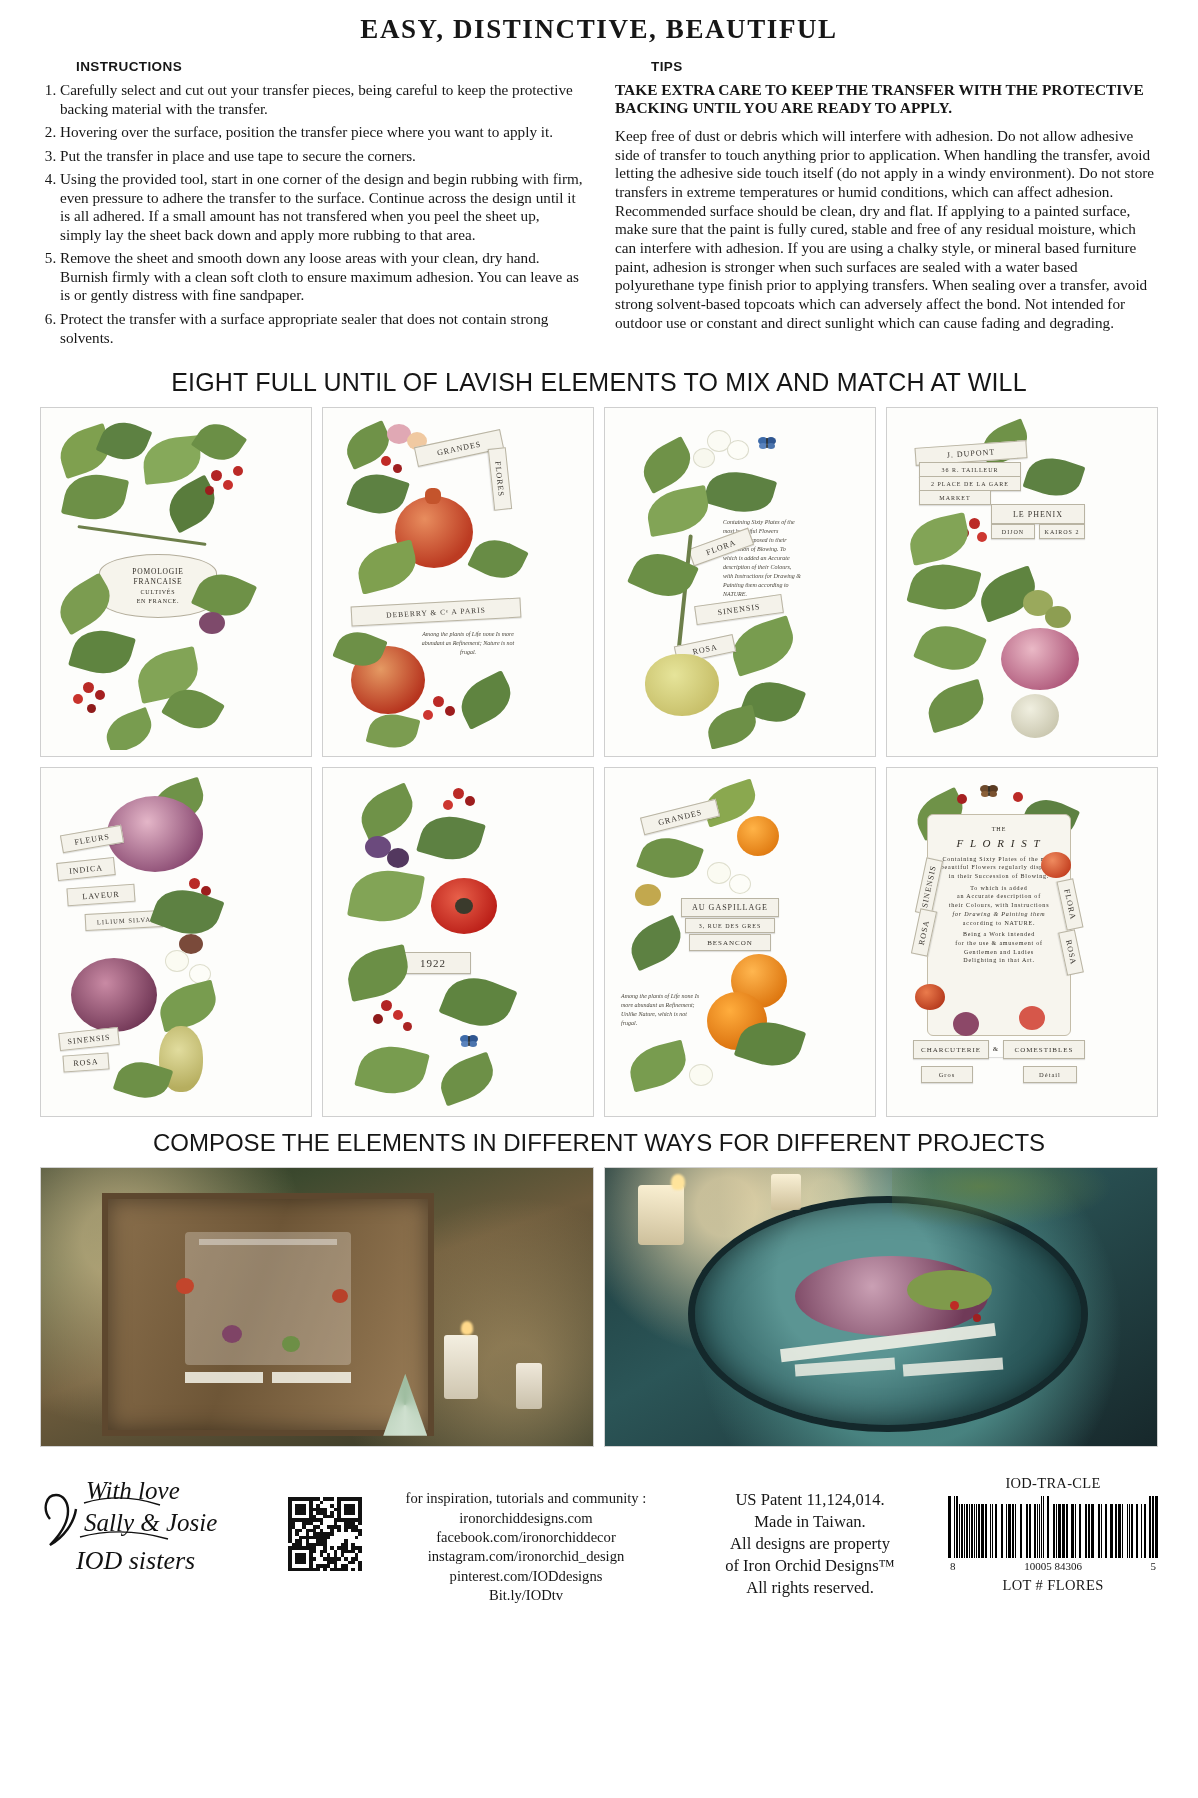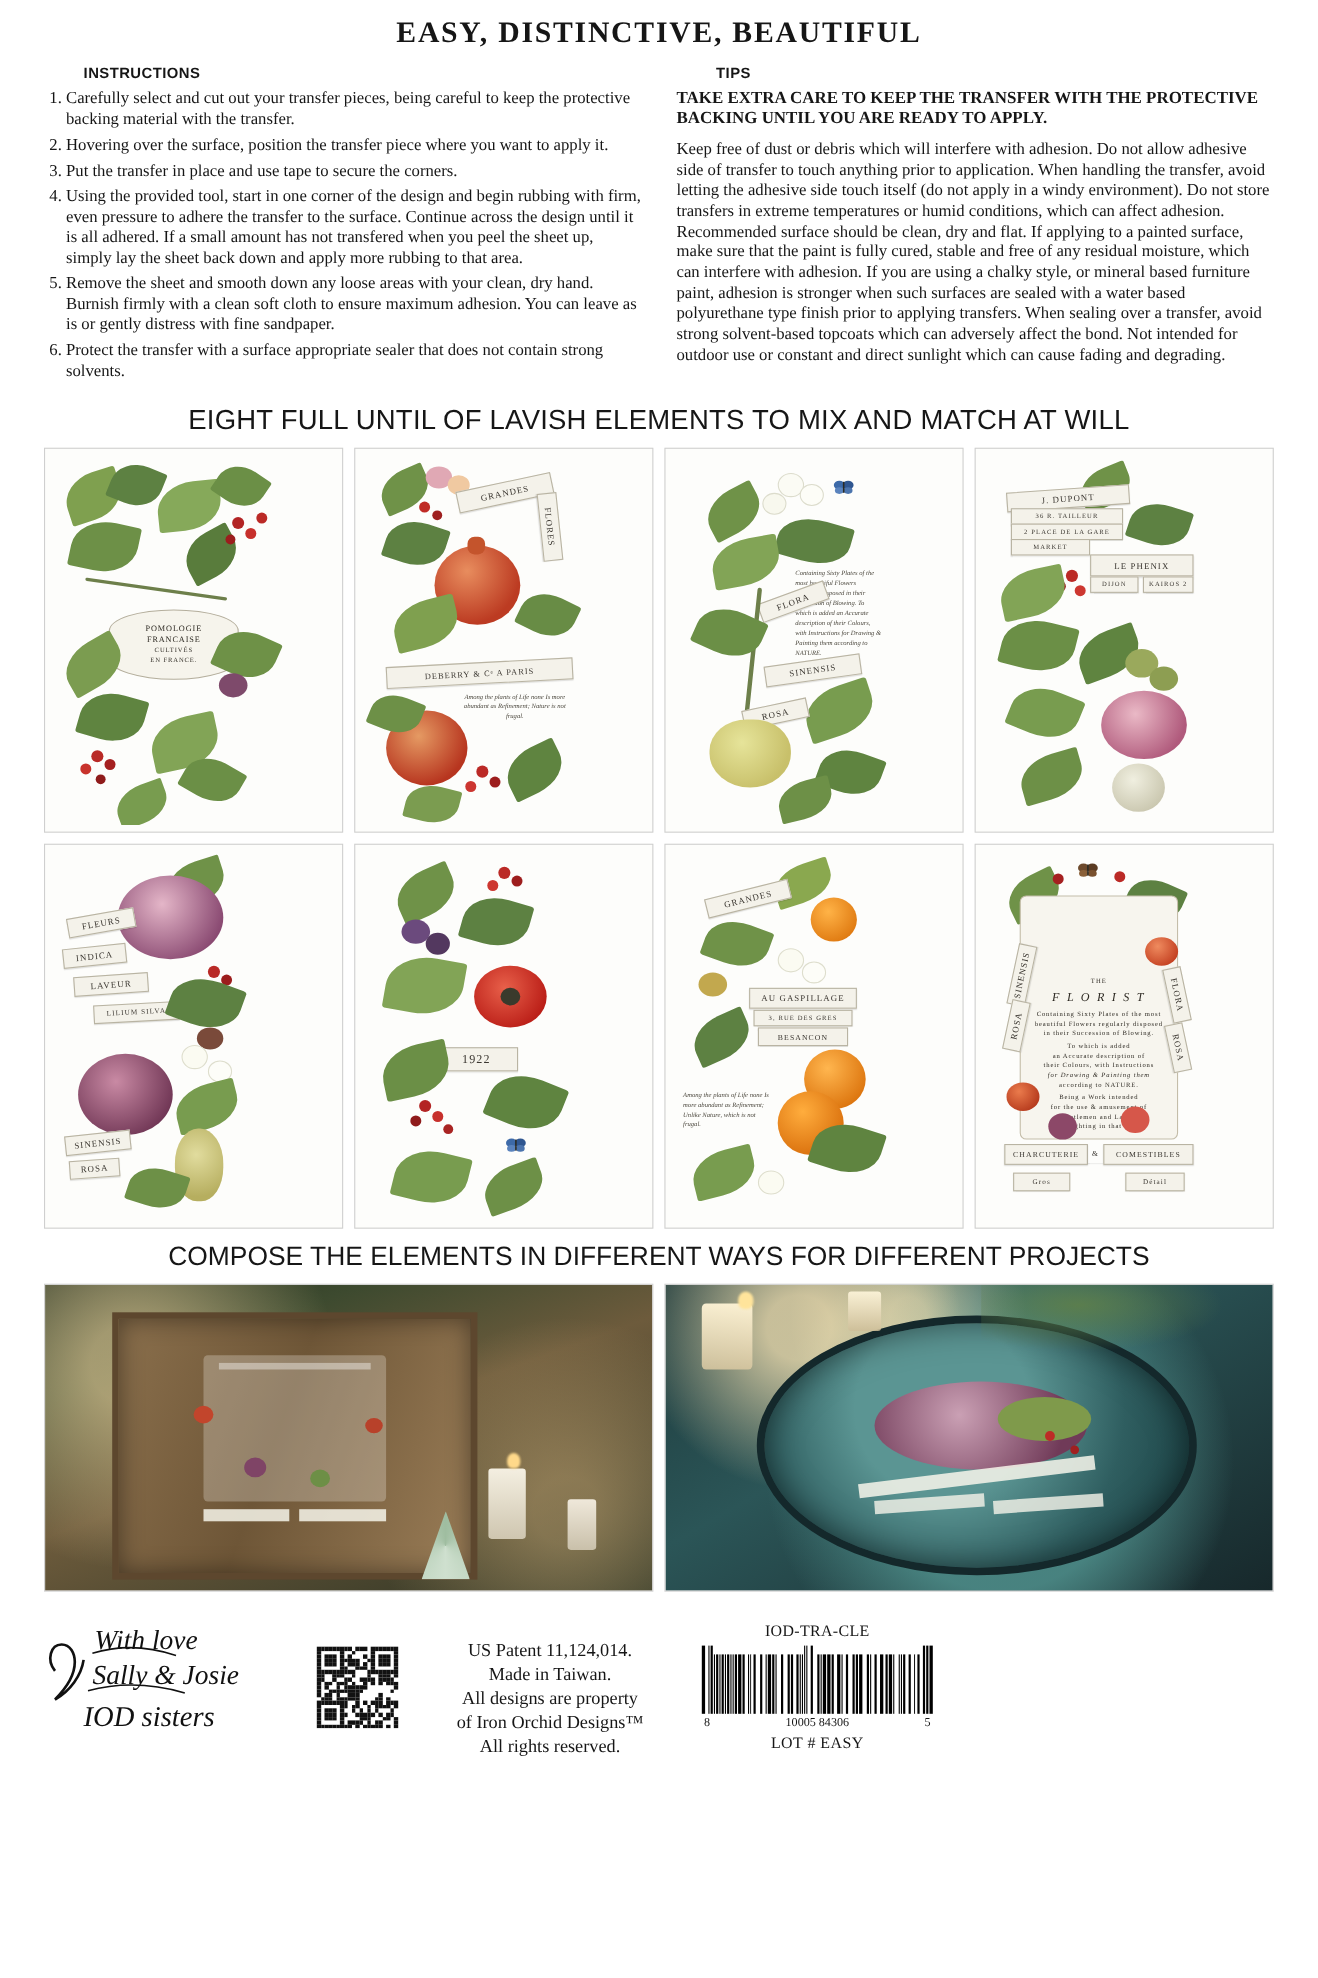--- a/index.html
+++ b/index.html
@@ -413,21 +413,21 @@
             <ellipse cx="6" cy="10" rx="4" ry="3" fill="#8a6038"></ellipse>
               <ellipse cx="14" cy="10" rx="4" ry="3" fill="#79512e"></ellipse>
             <rect x="9.3" y="2" width="1.4" height="10" fill="#2b2b24"></rect>
           </svg>
         </div>
         <div class="leaf" style="left:22px;top:22px;width:50px;height:36px;background:#6f9248;transform:rotate(-26deg);"></div>
         <div class="leaf" style="left:132px;top:26px;width:50px;height:36px;background:#5d8142;transform:rotate(24deg);"></div>
         <div class="berry" style="left:120px;top:18px;width:10px;height:10px;background:#bb2a26;"></div>
         <div class="berry" style="left:64px;top:20px;width:10px;height:10px;background:#a52020;"></div>
 
-        <div class="cartouche" style="left:34px;top:40px;width:134px;height:208px;border-radius:6px;background:#f7f5ee;border:1px solid #c4bda9;padding:6px 4px;font-size:6px;justify-content:flex-end;">
+        <div class="cartouche" style="left:34px;top:40px;width:134px;height:208px;border-radius:6px;background:#f7f5ee;border:1px solid #c4bda9;padding:6px 4px;font-size:6px;justify-content:flex-start;">
           <span style="margin-top:4px;font-size:6px;letter-spacing:1px">THE</span>
           <span style="font-size:11px;letter-spacing:2px;font-style:italic;margin:2px 0 3px">F L O R I S T</span>
           <span>Containing Sixty Plates of the most</span>
           <span>beautiful Flowers regularly disposed</span>
           <span>in their Succession of Blowing.</span>
           <span style="margin-top:3px">To which is added</span>
           <span>an Accurate description of</span>
           <span>their Colours, with Instructions</span>
           <span style="font-style:italic">for Drawing &amp; Painting them</span>
           <span>according to NATURE.</span>
@@ -946,20 +946,28 @@
           <i class="on"></i>
           <i class="on"></i>
           <i class="on"></i>
           <i class=""></i>
           <i class="on"></i>
           <i class=""></i>
           <i class="on"></i>
         </div>
     </div>
 
+    <div class="links">
+      <div>for inspiration, tutorials and community :</div>
+      <div>ironorchiddesigns.com</div>
+      <div>facebook.com/ironorchiddecor</div>
+      <div>instagram.com/ironorchid_design</div>
+      <div>pinterest.com/IODdesigns</div>
+      <div>Bit.ly/IODtv</div>
+    </div>
 
     <div class="legal">
       <div>US Patent 11,124,014.</div>
       <div>Made in Taiwan.</div>
       <div>All designs are property</div>
       <div>of Iron Orchid Designs™</div>
       <div>All rights reserved.</div>
     </div>
 
     <div class="codes">
@@ -1044,17 +1052,17 @@
           <span style="width:1px;height:54px;background:#fff"></span>
           <span style="width:2px;height:62px"></span>
           <span style="width:3px;height:62px"></span>
           <span style="width:3px;height:62px"></span>
         </div>
       <div class="barcode-nums">
         <span>8</span>
         <span>10005 84306</span>
         <span>5</span>
       </div>
-      <div class="lot">LOT # EASY</div>
+      <div class="lot">LOT # FLORES</div>
     </div>
   </div>
 
 </div>
 
 </body></html>

